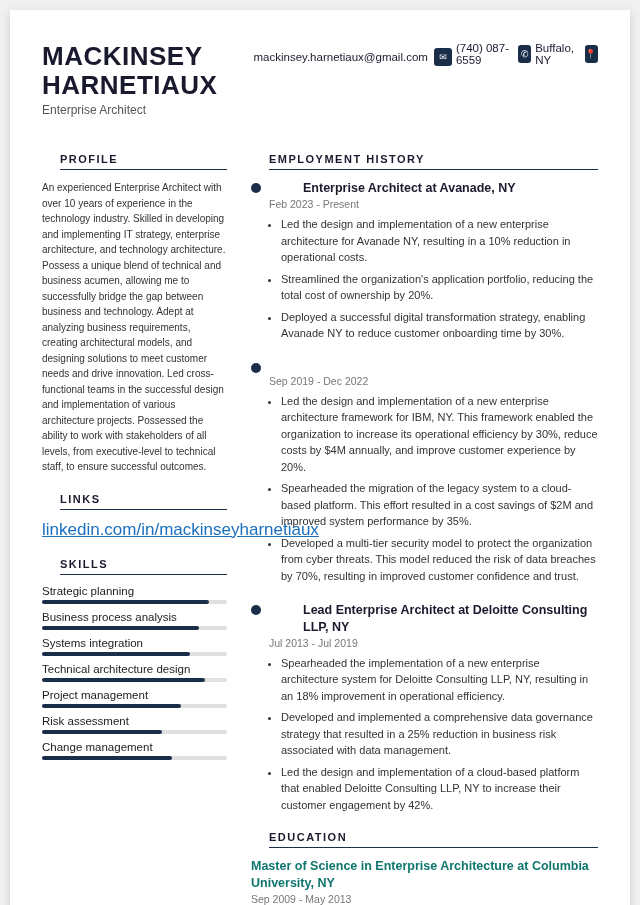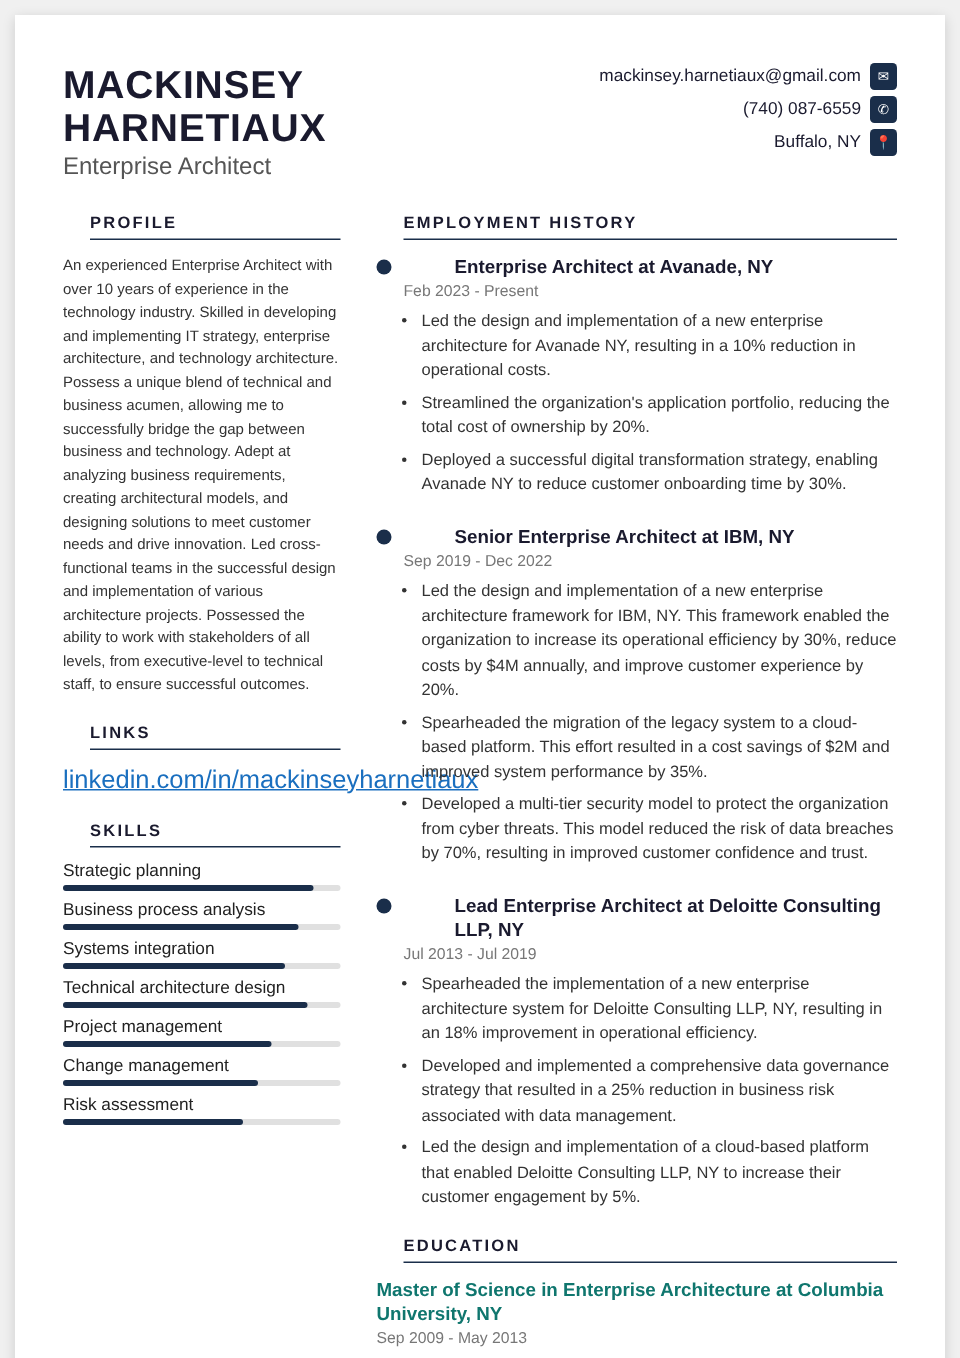--- a/index.html
+++ b/index.html
@@ -16,39 +16,39 @@
       width: 620px;
       background: #fff;
       padding: 32px 32px 32px 32px;
       box-shadow: 0 2px 8px rgba(0,0,0,0.15);
     }
     
     .header {
       display: flex;
       justify-content: space-between;
       align-items: flex-start;
-      margin-bottom: 22px;
+      margin-bottom: 36px;
       gap: 36px;
     }
     .header-left .name {
       font-size: 26px;
       font-weight: 900;
       color: #1a1a2e;
       line-height: 1.1;
       text-transform: uppercase;
       letter-spacing: 0.5px;
     }
     .header-left .title {
-      font-size: 16px;
+      font-size: 12px;
       color: #555;
       margin-top: 4px;
     }
     .header-right {
       display: flex;
-      flex-direction: column;
+      flex-direction: row;
       align-items: flex-end;
       gap: 4px;
     }
     .contact-row {
       display: flex;
       align-items: center;
       gap: 6px;
       font-size: 11.5px;
       color: #1a1a2e;
     }
@@ -249,29 +249,29 @@
       <div class="skill-bar-fill" style="width:88%"></div>
     </div>
   </div>
           <div class="skill-item">
     <div class="skill-name">Project management</div>
     <div class="skill-bar-bg">
       <div class="skill-bar-fill" style="width:75%"></div>
     </div>
   </div>
           <div class="skill-item">
+    <div class="skill-name">Risk assessment</div>
+    <div class="skill-bar-bg">
+      <div class="skill-bar-fill" style="width:65%"></div>
+    </div>
+  </div>
+          <div class="skill-item">
     <div class="skill-name">Change management</div>
     <div class="skill-bar-bg">
       <div class="skill-bar-fill" style="width:70%"></div>
-    </div>
-  </div>
-          <div class="skill-item">
-    <div class="skill-name">Risk assessment</div>
-    <div class="skill-bar-bg">
-      <div class="skill-bar-fill" style="width:65%"></div>
     </div>
   </div>
         </div>
     </div>
 
     <div class="right-col">
 
       <div class="section-title">EMPLOYMENT HISTORY</div>
       <div id="jobs-container">
           <div class="job">
@@ -282,39 +282,38 @@
     <div class="job-dates">Feb 2023 - Present</div>
     <ul class="job-bullets">
               <li>Led the design and implementation of a new enterprise architecture for Avanade NY, resulting in a 10% reduction in operational costs.</li>
               <li>Streamlined the organization's application portfolio, reducing the total cost of ownership by 20%.</li>
               <li>Deployed a successful digital transformation strategy, enabling Avanade NY to reduce customer onboarding time by 30%.</li>
             </ul>
   </div>
           <div class="job">
     <div class="job-header">
       <div class="job-dot"></div>
-      <div class="job-title">Senior Enterprise Architect at IBM, NY</div>
     </div>
     <div class="job-dates">Sep 2019 - Dec 2022</div>
     <ul class="job-bullets">
               <li>Led the design and implementation of a new enterprise architecture framework for IBM, NY. This framework enabled the organization to increase its operational efficiency by 30%, reduce costs by $4M annually, and improve customer experience by 20%.</li>
               <li>Spearheaded the migration of the legacy system to a cloud-based platform. This effort resulted in a cost savings of $2M and improved system performance by 35%.</li>
               <li>Developed a multi-tier security model to protect the organization from cyber threats. This model reduced the risk of data breaches by 70%, resulting in improved customer confidence and trust.</li>
             </ul>
   </div>
           <div class="job">
     <div class="job-header">
       <div class="job-dot"></div>
       <div class="job-title">Lead Enterprise Architect at Deloitte Consulting LLP, NY</div>
     </div>
     <div class="job-dates">Jul 2013 - Jul 2019</div>
     <ul class="job-bullets">
               <li>Spearheaded the implementation of a new enterprise architecture system for Deloitte Consulting LLP, NY, resulting in an 18% improvement in operational efficiency.</li>
               <li>Developed and implemented a comprehensive data governance strategy that resulted in a 25% reduction in business risk associated with data management.</li>
-              <li>Led the design and implementation of a cloud-based platform that enabled Deloitte Consulting LLP, NY to increase their customer engagement by 5%.</li>
+              <li>Led the design and implementation of a cloud-based platform that enabled Deloitte Consulting LLP, NY to increase their customer engagement by 42%.</li>
             </ul>
   </div>
         </div>
 
       <div class="section-title">EDUCATION</div>
       <div>
         <div class="edu-title">Master of Science in Enterprise Architecture at Columbia University, NY</div>
         <div class="edu-dates">Sep 2009 - May 2013</div>
         <div class="edu-text">Relevant Coursework: Systems Analysis and Design, Business Intelligence, Artificial Intelligence, Enterprise Architecture and Design, Cloud Computing, Networking and Security.</div>
       </div>

